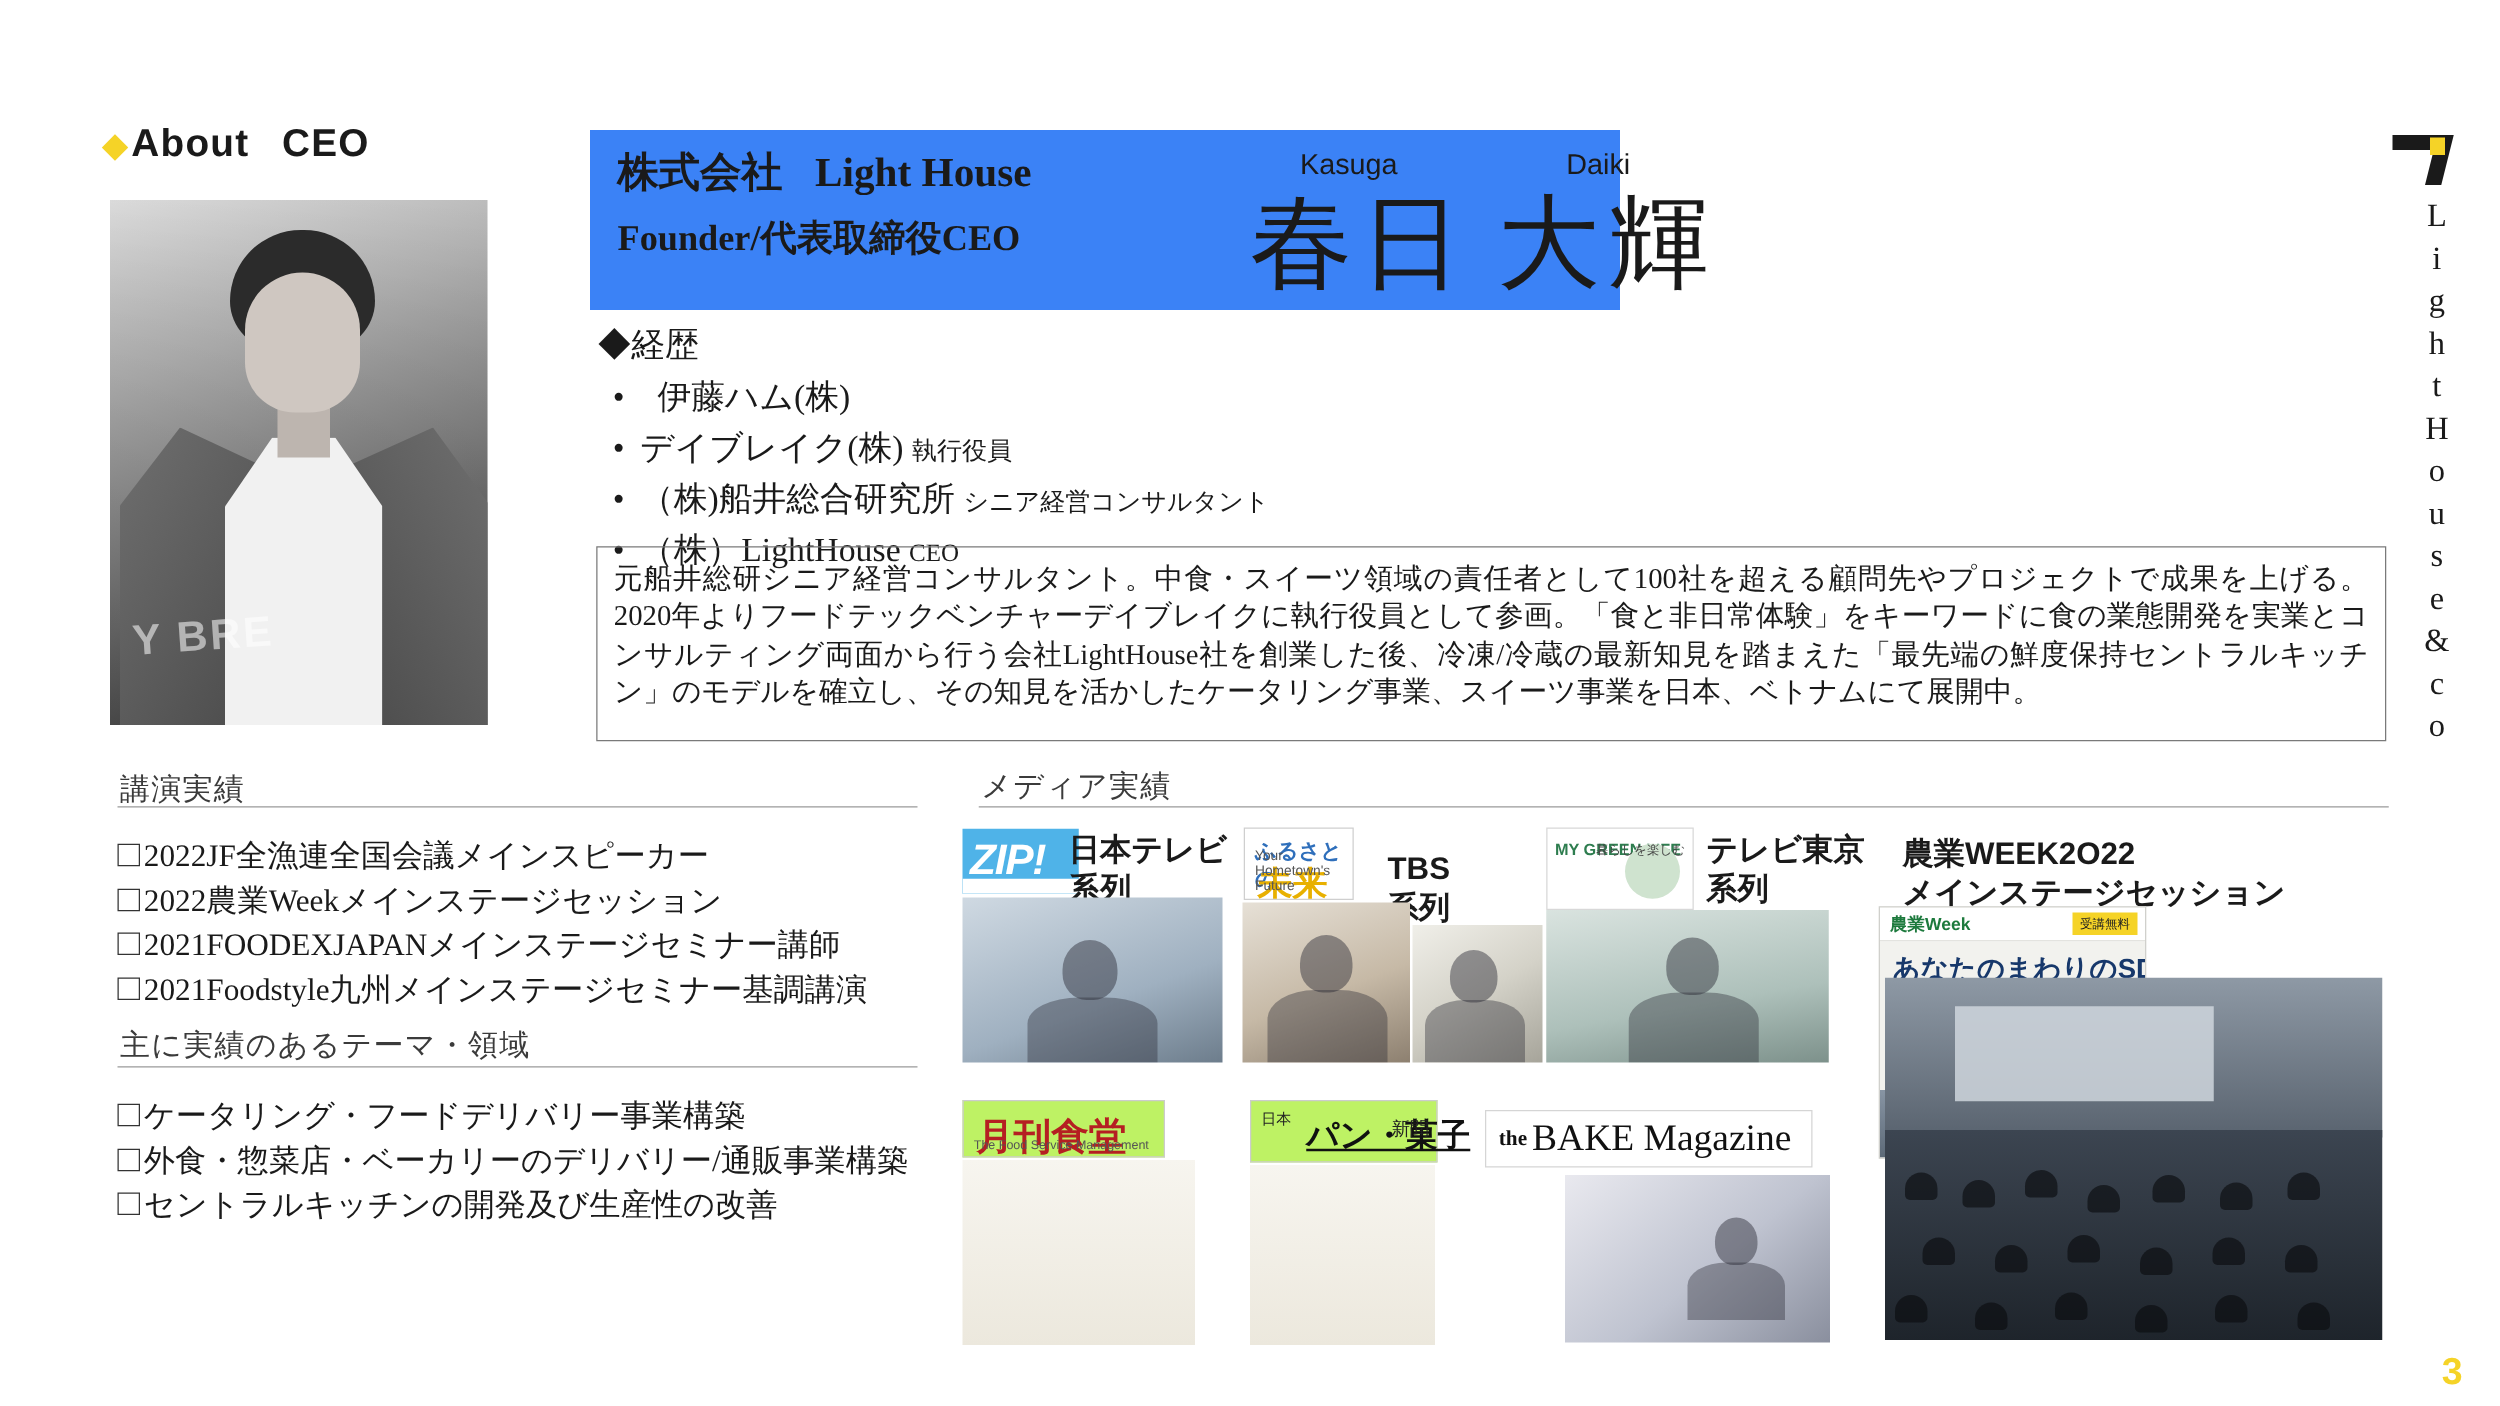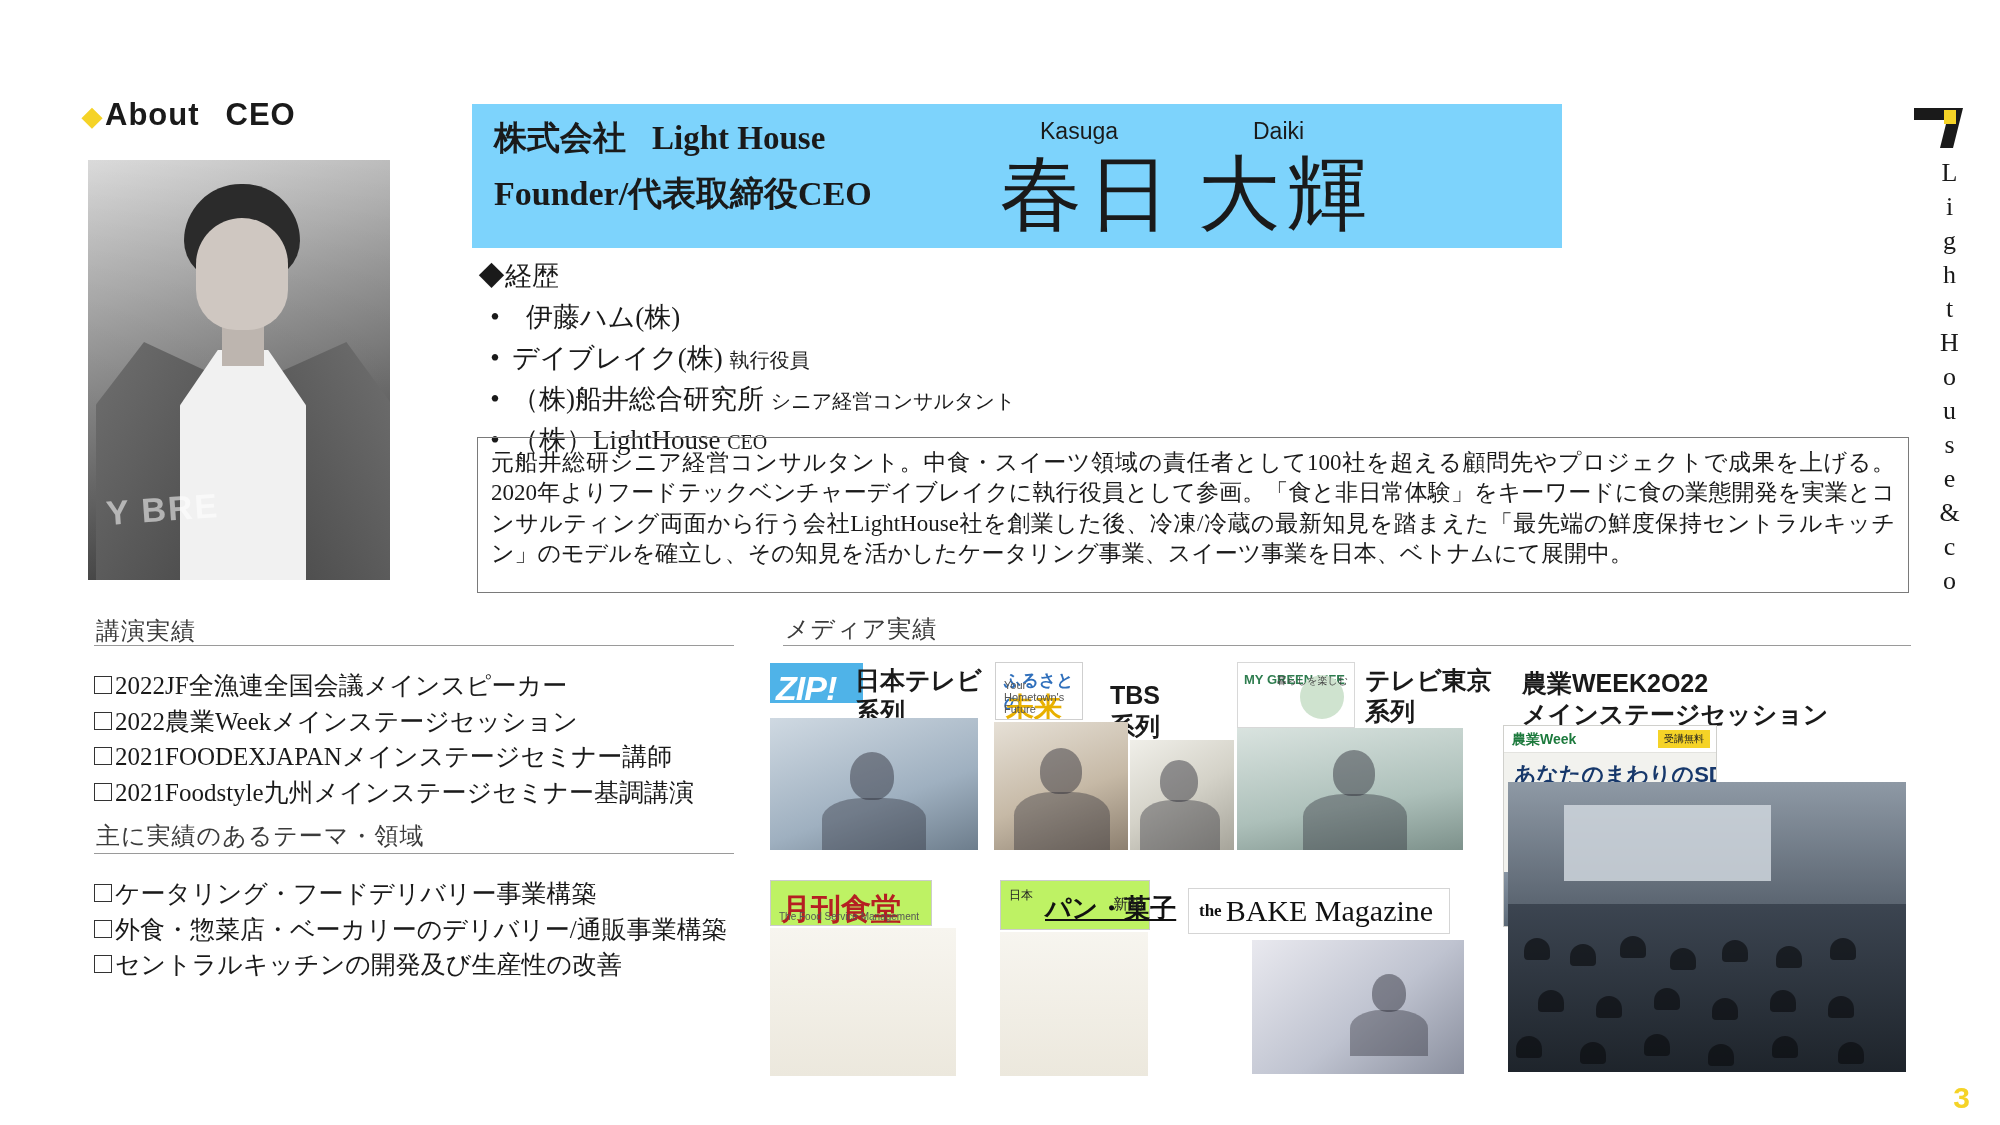--- a/index.html
+++ b/index.html
@@ -101,38 +101,38 @@
     color: rgba(255,255,255,0.55);
     letter-spacing: 2px;
     transform: rotate(-4deg);
   }
 
   
   .name-band {
     position: absolute;
     left: 472px;
     top: 104px;
-    width: 1090px;
+    width: 824px;
     height: 144px;
-    background: #7dd3fc;
+    background: #3b82f6;
   }
   .band-company {
     position: absolute;
     left: 22px; top: 12px;
     font-family: "Liberation Serif", serif;
     font-size: 33px;
     font-weight: bold;
     white-space: nowrap;
   }
   .band-company .sp { display: inline-block; width: 26px; }
   .band-role {
     position: absolute;
     left: 22px; top: 67px;
     font-family: "Liberation Serif", serif;
-    font-size: 34px;
+    font-size: 29px;
     font-weight: bold;
     white-space: nowrap;
   }
   .ruby-kasuga {
     position: absolute;
     left: 1040px; top: 118px;
     font-size: 23px;
     font-family: "Liberation Sans", sans-serif;
   }
   .ruby-daiki {

